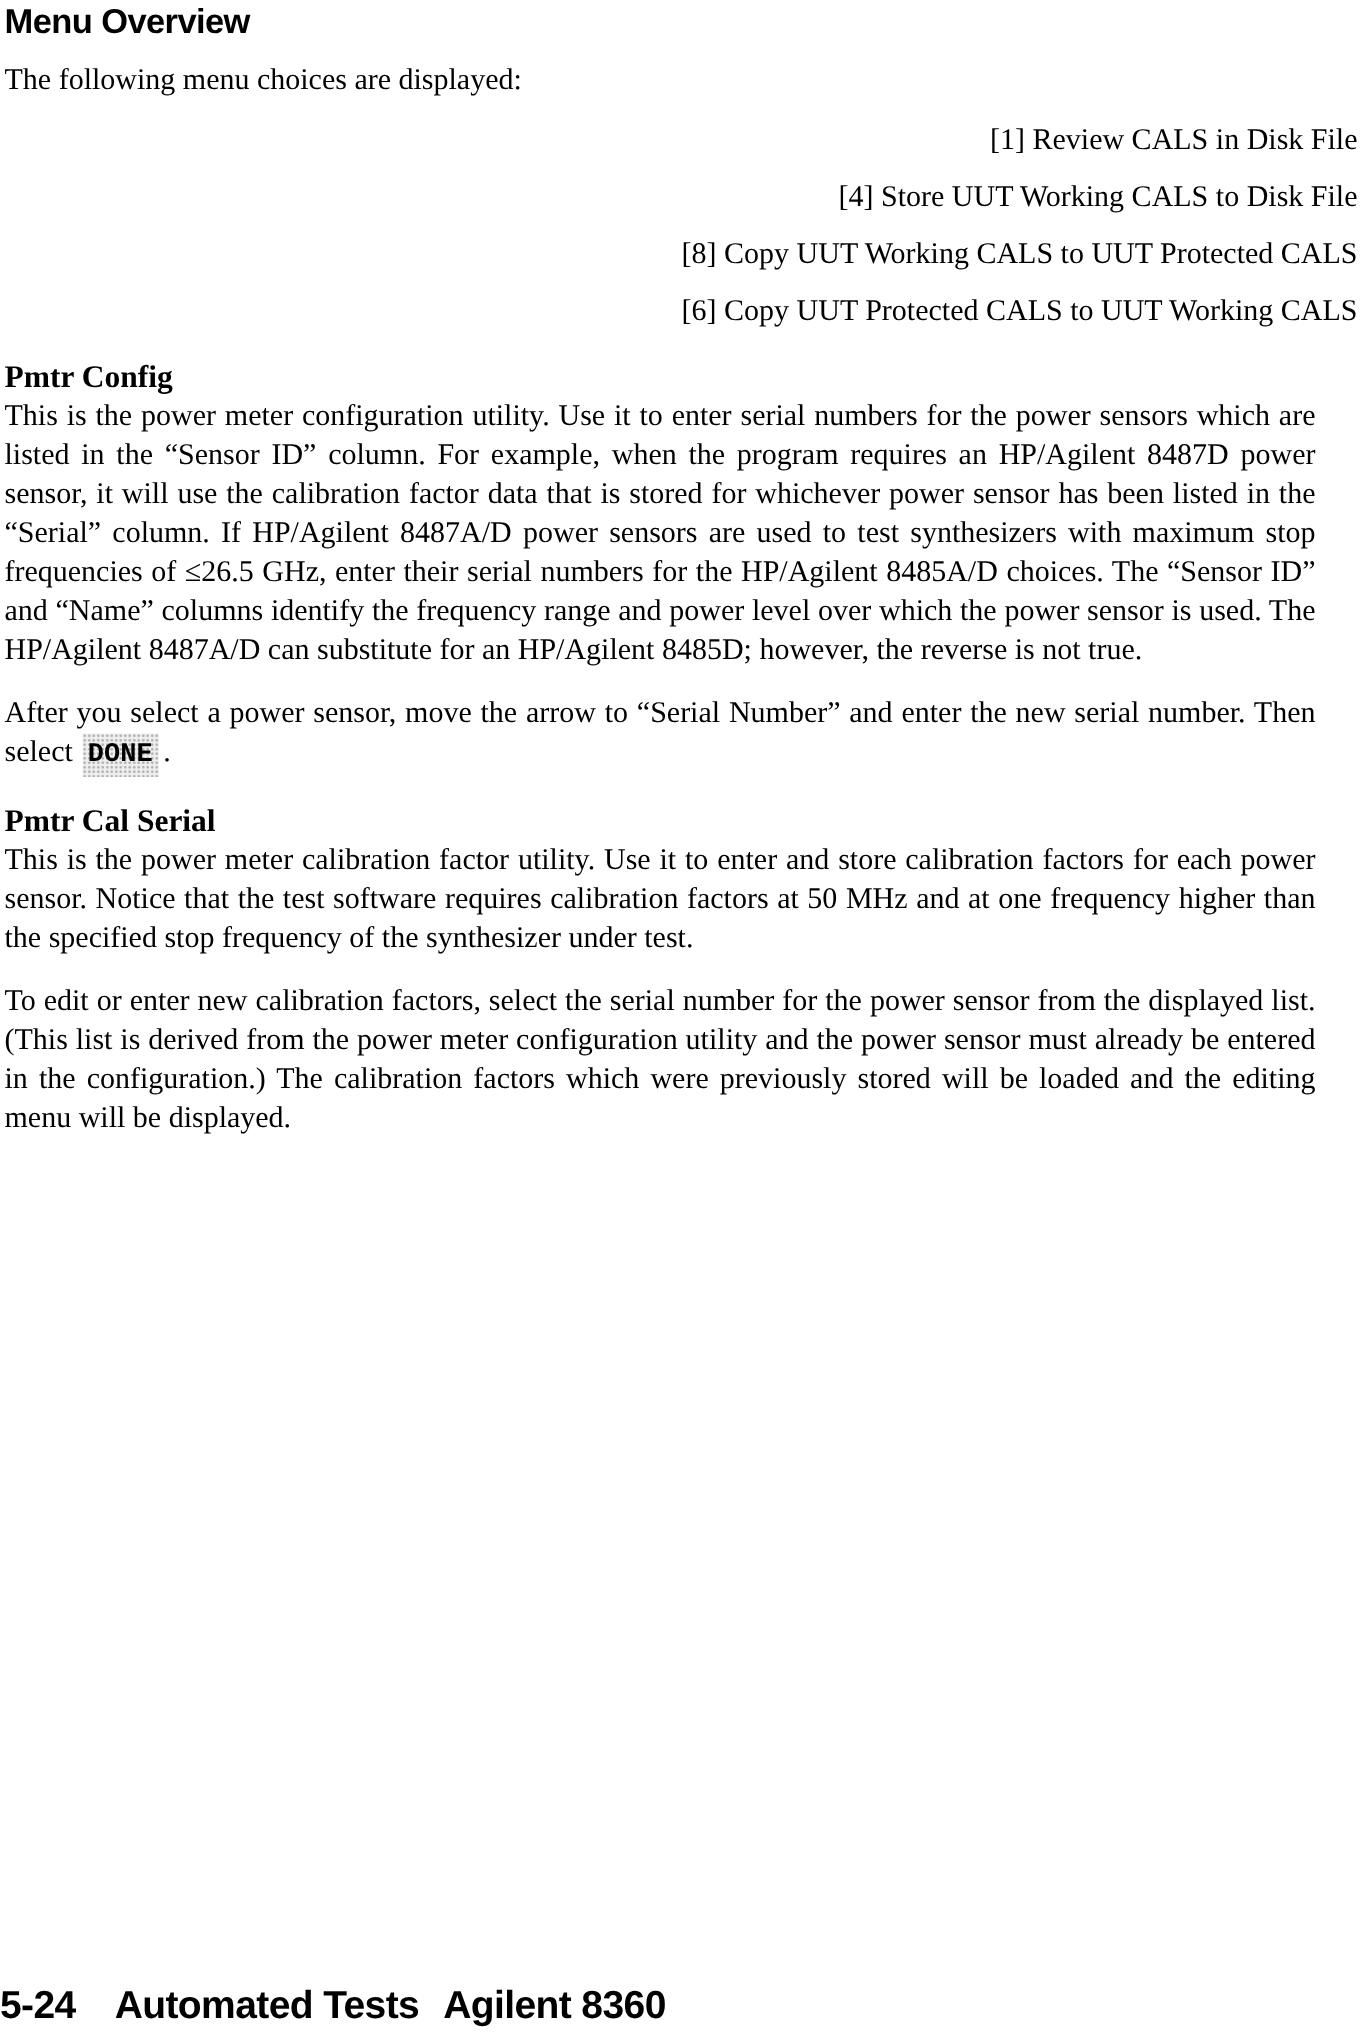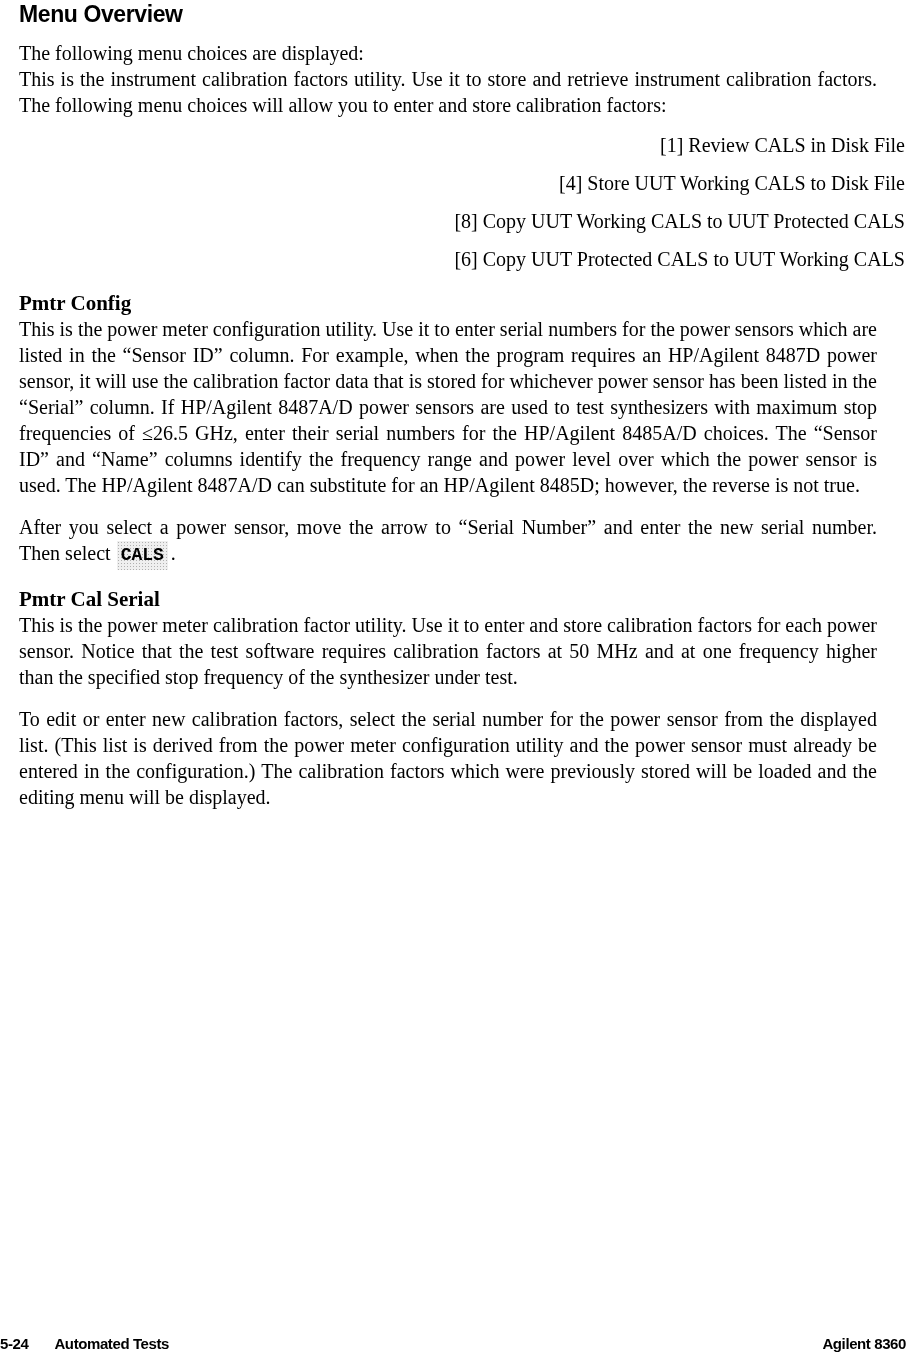--- a/index.html
+++ b/index.html
@@ -7,21 +7,20 @@
     width: 908px;
     height: 1356px;
     background: #ffffff;
     color: #000000;
     font-family: "Liberation Serif", serif;
     position: relative;
     overflow: hidden;
   }
   .page {
     padding: 2px 3px 0 3px;
-    margin-left: 16px;
   }
   .main-title {
     font-family: "Liberation Sans", sans-serif;
     font-weight: bold;
     font-size: 23px;
     letter-spacing: -0.4px;
     line-height: 24px;
     margin: 0;
   }
   .body-text, .intro {
@@ -59,52 +58,51 @@
     background-color: #efefef;
     background-image: radial-gradient(#b0b0b0 0.8px, transparent 0.9px);
     background-size: 3px 3px;
   }
   .footer {
     position: absolute;
     left: 0;
     right: 2px;
     bottom: 4px;
     display: flex;
-    justify-content: space-between;
+    justify-content: flex-start;
     font-family: "Liberation Sans", sans-serif;
     font-weight: bold;
-    font-size: 15px;
+    font-size: 26px;
     letter-spacing: -0.4px;
     gap: 16px;
   }
   .footer-left { display: flex; }
   .footer-page { margin-right: 26px; }
 </style>
 </head>
 <body>
 
 <div class="page">
 
   <h1 class="main-title">Menu Overview</h1>
 
   <p class="intro">The following menu choices are displayed:</p>
 
-  <p class="body-text">This is the instrument calibration factors utility. Use it to store and retrieve instrument calibration factors. The following menu choices will allow you to enter and store calibration factors:</p>
 
   <ul class="menu-list">
     <li>[1] Review CALS in Disk File</li>
     <li>[4] Store UUT Working CALS to Disk File</li>
     <li>[8] Copy UUT Working CALS to UUT Protected CALS</li>
     <li>[6] Copy UUT Protected CALS to UUT Working CALS</li>
   </ul>
 
   <h2 class="section-heading">Pmtr Config</h2>
   <p class="body-text">This is the power meter configuration utility. Use it to enter serial numbers for the power sensors which are listed in the “Sensor ID” column. For example, when the program requires an HP/Agilent 8487D power sensor, it will use the calibration factor data that is stored for whichever power sensor has been listed in the “Serial” column. If HP/Agilent 8487A/D power sensors are used to test synthesizers with maximum stop frequencies of ≤26.5 GHz, enter their serial numbers for the HP/Agilent 8485A/D choices. The “Sensor ID” and “Name” columns identify the frequency range and power level over which the power sensor is used. The HP/Agilent 8487A/D can substitute for an HP/Agilent 8485D; however, the reverse is not true.</p>
 
-  <p class="body-text para-gap"><span>After you select a power sensor, move the arrow to “Serial Number” and enter the new serial number. Then select</span><span class="softkey">CALS</span><span>.</span></p>
+  <p class="body-text para-gap"><span>After you select a power sensor, move the arrow to “Serial Number” and enter the new serial number. Then select</span><span class="softkey">DONE</span><span>.</span></p>
 
 
   <h2 class="section-heading">Pmtr Cal Serial</h2>
   <p class="body-text">This is the power meter calibration factor utility. Use it to enter and store calibration factors for each power sensor. Notice that the test software requires calibration factors at 50 MHz and at one frequency higher than the specified stop frequency of the synthesizer under test.</p>
 
   <p class="body-text para-gap">To edit or enter new calibration factors, select the serial number for the power sensor from the displayed list. (This list is derived from the power meter configuration utility and the power sensor must already be entered in the configuration.) The calibration factors which were previously stored will be loaded and the editing menu will be displayed.</p>
 
 </div>
 
 <div class="footer">

